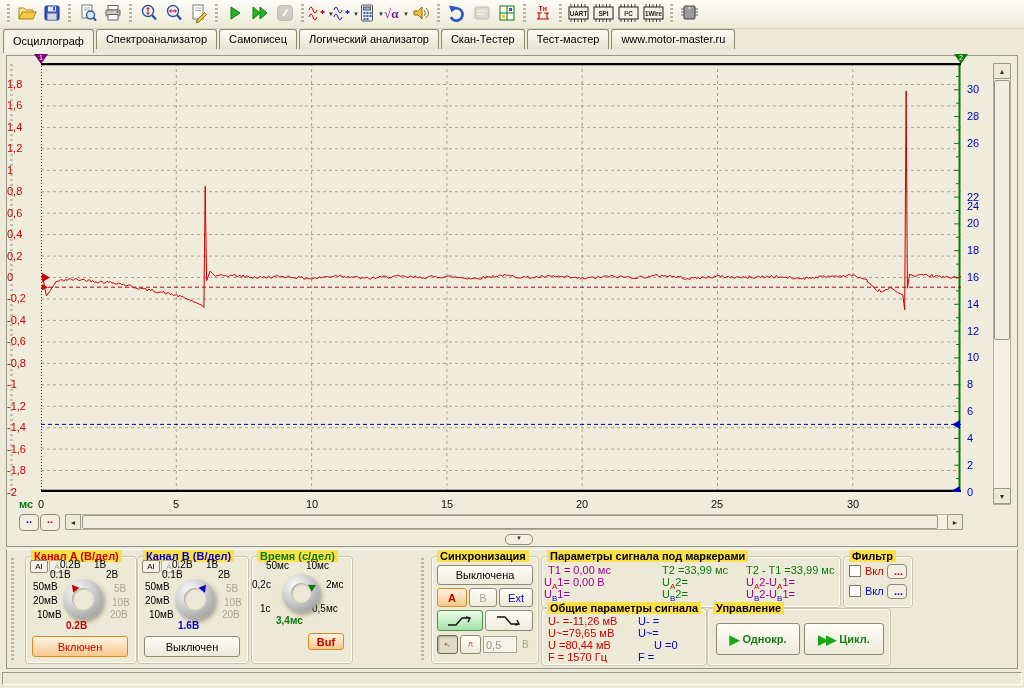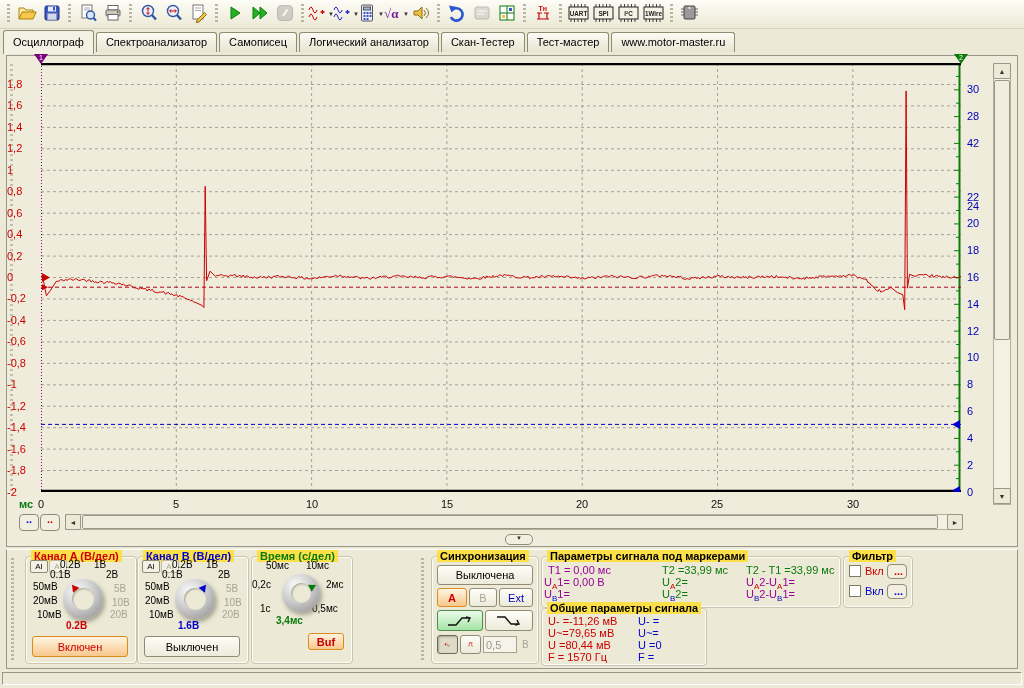--- a/index.html
+++ b/index.html
@@ -9,21 +9,21 @@
   .toolbar{position:absolute;left:0;top:0;width:1024px;height:29px;
            background:linear-gradient(#fdfcf6,#ece9d6);border-bottom:1px solid #d6d2bd;
            display:flex;align-items:center;padding-left:3px;box-sizing:border-box;}
   .tgrip{width:3px;height:20px;margin:0 4px;
          background:repeating-linear-gradient(to bottom,#b9b5a1 0 2px,transparent 2px 4px);}
   .tbtn{width:25px;height:24px;display:flex;align-items:center;justify-content:center;border-radius:3px;}
   .tbtn.disabled{opacity:.6;filter:grayscale(70%);}
   .dd{font-size:6px;color:#333;margin-left:1px;}
   
   .tabbar{position:absolute;left:0;top:29px;width:1024px;height:25px;display:flex;
-          align-items:center;padding-left:3px;box-sizing:border-box;}
+          align-items:flex-start;padding-left:3px;box-sizing:border-box;}
   .tab{height:19px;line-height:18px;padding:0 9px;margin-right:2px;border:1px solid #8c8c73;border-bottom:none;
        border-radius:3px 3px 0 0;background:linear-gradient(#fcfbf4,#e7e4d1);cursor:default;white-space:nowrap;}
   .tab.active{height:23px;line-height:22px;background:#f3f1e3;position:relative;z-index:3;}
   
   .plotpanel{position:absolute;left:6px;top:55px;width:1012px;height:492px;background:#efecdc;
              border:1px solid #98988a;box-sizing:border-box;}
   .pgrip{position:absolute;left:3px;top:8px;width:3px;height:430px;
          background:repeating-linear-gradient(to bottom,#c2beab 0 2px,transparent 2px 5px);}
   .plotsvg{position:absolute;left:34px;top:7px;width:920px;height:429px;}
   .ylab{position:absolute;width:30px;text-align:left;color:#cc0000;font-size:11px;}
@@ -418,21 +418,21 @@
       <span class="ylab" style="left:0;top:279px;">-0,6</span>
       <span class="ylab" style="left:0;top:301px;">-0,8</span>
       <span class="ylab" style="left:0;top:322px;">-1</span>
       <span class="ylab" style="left:0;top:344px;">-1,2</span>
       <span class="ylab" style="left:0;top:365px;">-1,4</span>
       <span class="ylab" style="left:0;top:387px;">-1,6</span>
       <span class="ylab" style="left:0;top:408px;">-1,8</span>
       <span class="ylab" style="left:0;top:430px;">-2</span>
       <span class="yrlab" style="left:960px;top:27px;">30</span>
       <span class="yrlab" style="left:960px;top:54px;">28</span>
-      <span class="yrlab" style="left:960px;top:81px;">42</span>
+      <span class="yrlab" style="left:960px;top:81px;">26</span>
       <span class="yrlab" style="left:960px;top:108px;margin-top:36px;">24</span>
       <span class="yrlab" style="left:960px;top:135px;">22</span>
       <span class="yrlab" style="left:960px;top:161px;">20</span>
       <span class="yrlab" style="left:960px;top:188px;">18</span>
       <span class="yrlab" style="left:960px;top:215px;">16</span>
       <span class="yrlab" style="left:960px;top:242px;">14</span>
       <span class="yrlab" style="left:960px;top:269px;">12</span>
       <span class="yrlab" style="left:960px;top:295px;">10</span>
       <span class="yrlab" style="left:960px;top:322px;">8</span>
       <span class="yrlab" style="left:960px;top:349px;">6</span>
@@ -599,19 +599,30 @@
   </div>
 
   <div class="grp" style="left:534px;top:58px;width:164px;height:56px;">
     <span class="gt">Общие параметры сигнала</span>
     <span class="cell red" style="left:6px;top:6px;">U- =-11,26 мВ</span>
     <span class="cell red" style="left:6px;top:18px;">U~=79,65 мВ</span>
     <span class="cell red" style="left:6px;top:30px;">U =80,44 мВ</span>
     <span class="cell red" style="left:6px;top:42px;">F = 1570 Гц</span>
     <span class="cell blue" style="left:96px;top:6px;">U- =</span>
     <span class="cell blue" style="left:96px;top:18px;">U~=</span>
-    <span class="cell blue" style="left:96px;top:30px;">U =0</span>
+    <span class="cell blue" style="left:112px;top:30px;">U =0</span>
     <span class="cell blue" style="left:96px;top:42px;">F =</span>
   </div>
 
+  <div class="grp" style="left:700px;top:58px;width:182px;height:56px;">
+    <span class="gt">Управление</span>
+    <button class="xbtn ctlbtn" style="left:8px;top:14px;width:84px;height:32px;">
+      <span class="playch">▶</span>
+      <span>Однокр.</span>
+    </button>
+    <button class="xbtn ctlbtn" style="left:96px;top:14px;width:80px;height:32px;">
+      <span class="playch" id="dplay">▶▶</span>
+      <span>Цикл.</span>
+    </button>
+  </div>
 </div>
 
 <div class="statusbar"></div>
 
 </body></html>

